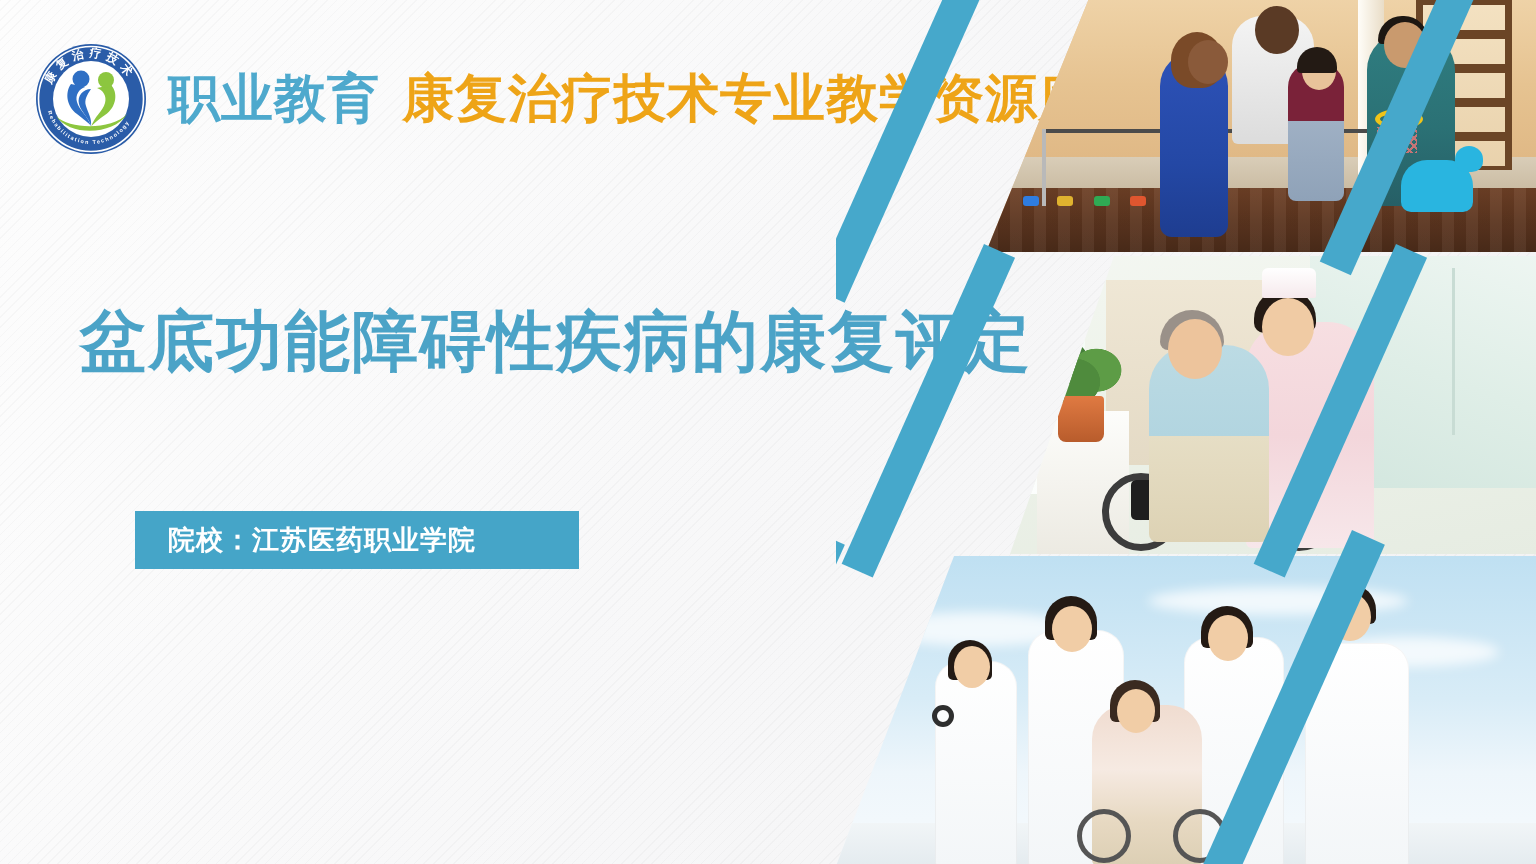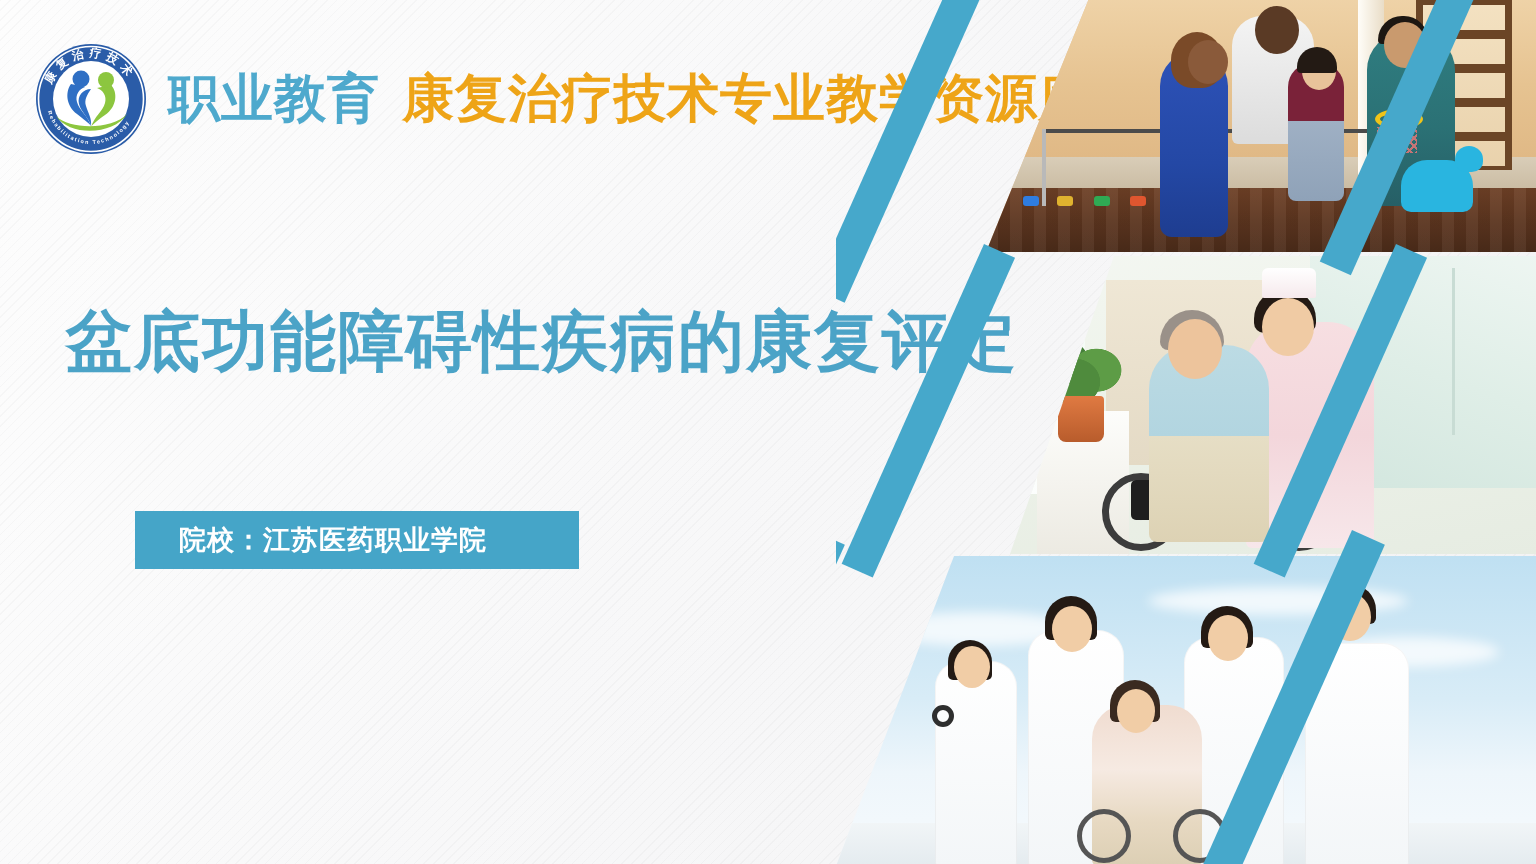--- a/index.html
+++ b/index.html
@@ -35,38 +35,38 @@
     position:absolute; left:168px; top:72px;
     white-space:nowrap;
     font-size:52px; font-weight:bold; letter-spacing:1px;
     line-height:1;
   }
   .hd-blue   { color:#4EA9CD; }
   .hd-orange { color:#EEA417; margin-left:22px; }
 
   
   #main-title {
-    position:absolute; left:66px; top:305px;
+    position:absolute; left:80px; top:305px;
     font-size:66px; font-weight:bold;
     color:#4BA3C7;
     letter-spacing:2px;
     line-height:1.1;
     white-space:nowrap;
   }
 
   
   #institution-badge {
     position:absolute; left:135px; top:511px;
     width:444px; height:58px;
     background:#45A5C8;
     display:flex; align-items:center;
   }
   #institution-label {
     color:#ffffff; font-size:27px; font-weight:bold;
-    letter-spacing:1px; margin-left:44px; white-space:nowrap;
+    letter-spacing:1px; margin-left:33px; white-space:nowrap;
   }
 
   
   #collage {
     position:absolute; right:0; top:0;
     width:700px; height:864px;
     overflow:hidden;
   }
 
   .slab { position:absolute; overflow:hidden; }

